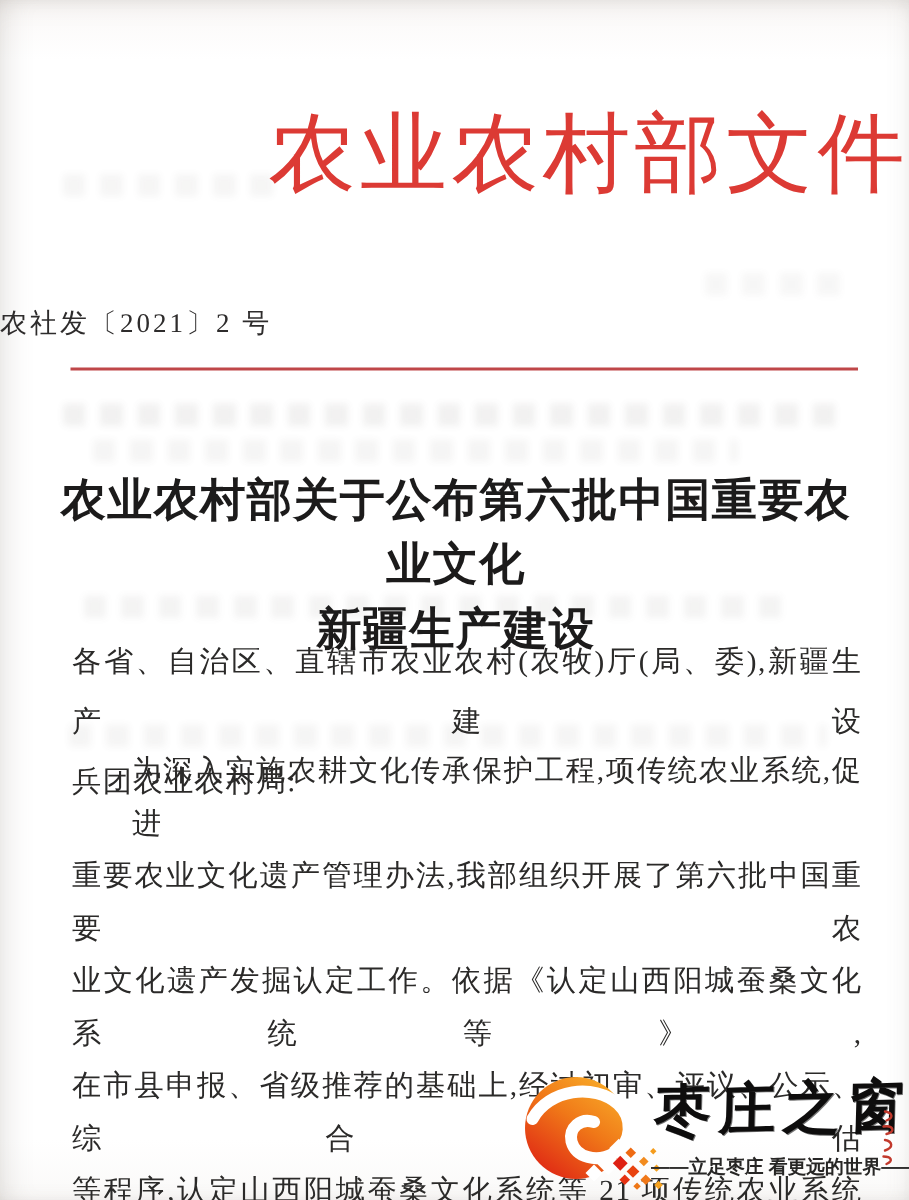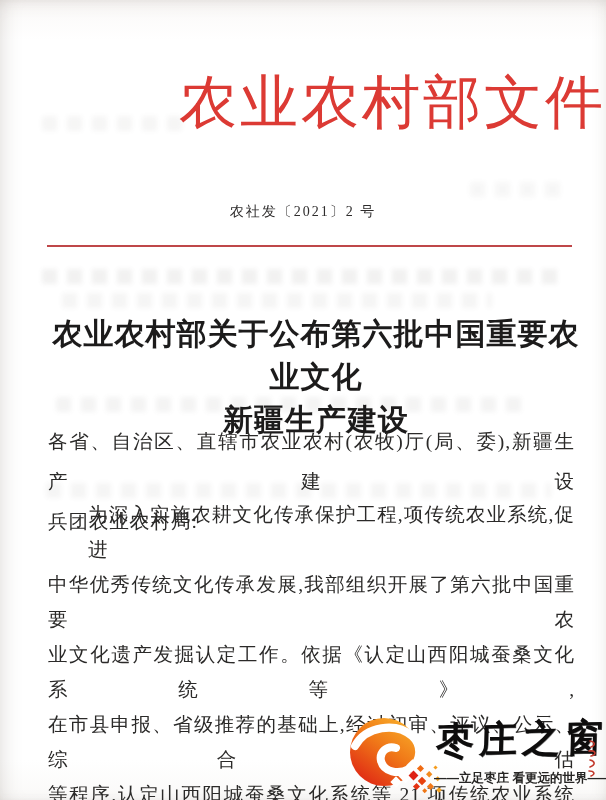--- a/index.html
+++ b/index.html
@@ -16,28 +16,28 @@
                 inset 0 14px 18px -14px rgba(120,110,100,.20),
                 inset 0 -10px 14px -12px rgba(120,110,100,.12);
   }
   .header-title {
     position:absolute; top:64px; left:0; width:100%;
     text-align:right; font-size:58px; font-weight:400;
     color:#dc3a34; letter-spacing:3px; white-space:nowrap;
   }
   .doc-number {
     position:absolute; top:203px; left:0; width:100%;
-    text-align:center; font-size:14px; color:#2e2c2c; letter-spacing:2px;
+    font-size:18px; color:#2e2c2c; letter-spacing:2px;
   }
   .red-line {
     position:absolute; top:245px; left:47px; width:525px; height:2px;
     background:#bf4749;
   }
   .doc-title {
-    position:absolute; top:312px; left:42px; width:548px;
+    position:absolute; top:312px; left:30px; width:548px;
     text-align:center; font-size:30px; font-weight:bold;
     color:#1c1b1b; line-height:43px; letter-spacing:1px;
   }
   .textblock {
     position:absolute; left:48px; width:527px;
     color:#2b2a29; font-size:19.5px;
   }
   .addressee { top:422px; line-height:40px; }
   .bodytext  { top:497px; line-height:35px; }
   .line {
@@ -100,21 +100,21 @@
     <div>新疆生产建设</div>
   </div>
 
   <div class="textblock addressee">
     <div class="line">各省、自治区、直辖市农业农村(农牧)厅(局、委),新疆生产建设</div>
     <div class="line short">兵团农业农村局:</div>
   </div>
 
   <div class="textblock bodytext">
     <div class="line indent">为深入实施农耕文化传承保护工程,项传统农业系统,促进</div>
-    <div class="line">中华优秀传统文化传承发展,我部组织开展了第六批中国重要农</div>
+    <div class="line">重要农业文化遗产管理办法,我部组织开展了第六批中国重要农</div>
     <div class="line">业文化遗产发掘认定工作。依据《认定山西阳城蚕桑文化系统等》,</div>
     <div class="line">在市县申报、省级推荐的基础上,经过初审、评议、公示、综合评估</div>
     <div class="line">等程序,认定山西阳城蚕桑文化系统等 21 项传统农业系统(其中</div>
 
   </div>
 
   <div class="brand">
 
     <div class="brand-mark">
       <svg width="112" height="80" viewBox="0 0 112 80">

